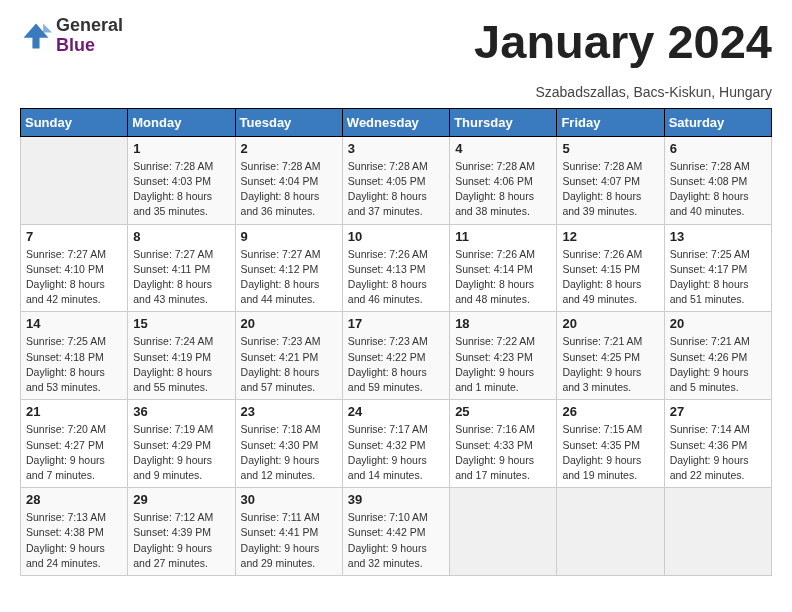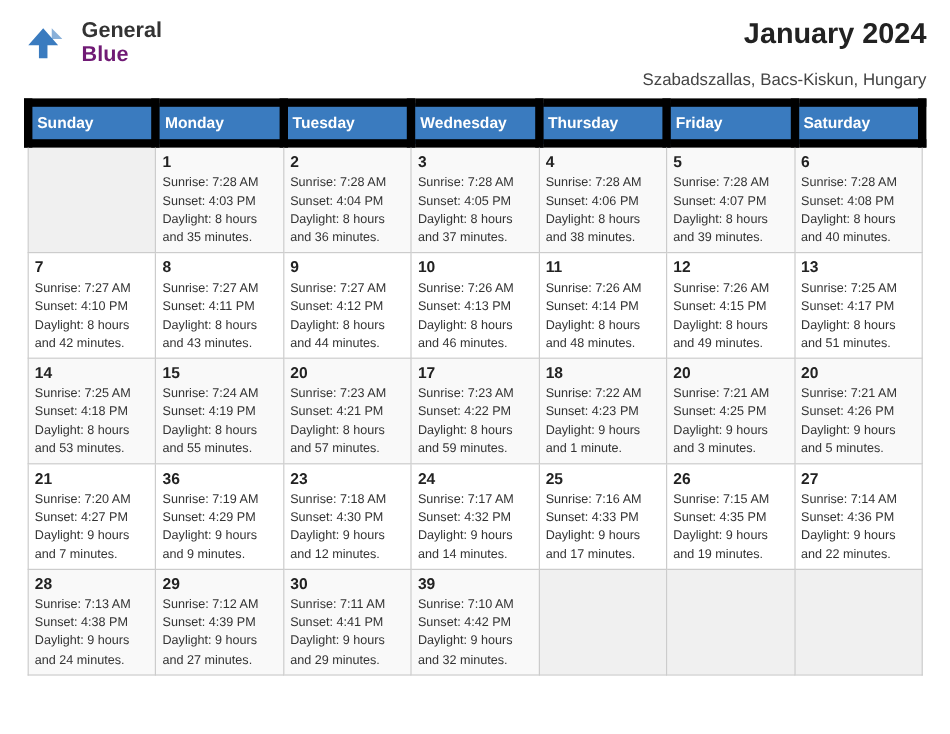--- a/index.html
+++ b/index.html
@@ -12,38 +12,38 @@
     }
     .header {
       display: flex;
       justify-content: space-between;
       align-items: flex-start;
       margin-bottom: 8px;
     }
     .logo {
       display: flex;
       align-items: center;
-      gap: 16px;
+      gap: 4px;
     }
     .logo-text {
       font-size: 18px;
       font-weight: bold;
       line-height: 1.1;
     }
     .logo-general { color: #333; }
     .logo-blue { color: #701a75; }
     .logo-icon {
       width: 32px;
       height: 32px;
     }
     .title-block {
       text-align: right;
     }
     .month-title {
-      font-size: 24px;
+      font-size: 47px;
       font-weight: bold;
       color: #222;
       line-height: 1.1;
     }
     .subtitle {
       font-size: 14px;
       color: #444;
       margin-top: 16px;
     }
     .calendar {
@@ -51,21 +51,21 @@
       border-collapse: collapse;
       font-size: 11px;
     }
     .calendar thead th {
       background: #3a7bbf;
       color: #fff;
       font-size: 13px;
       font-weight: bold;
       padding: 6px 4px;
       text-align: left;
-      border: 7px solid #000000;
+      border: 1px solid #000000;
     }
     .calendar tbody td {
       vertical-align: top;
       border: 1px solid #ccc;
       padding: 4px 5px;
       width: calc(100% / 7);
       min-height: 80px;
       background: #fff;
     }
     .calendar tbody tr:nth-child(odd) td {

